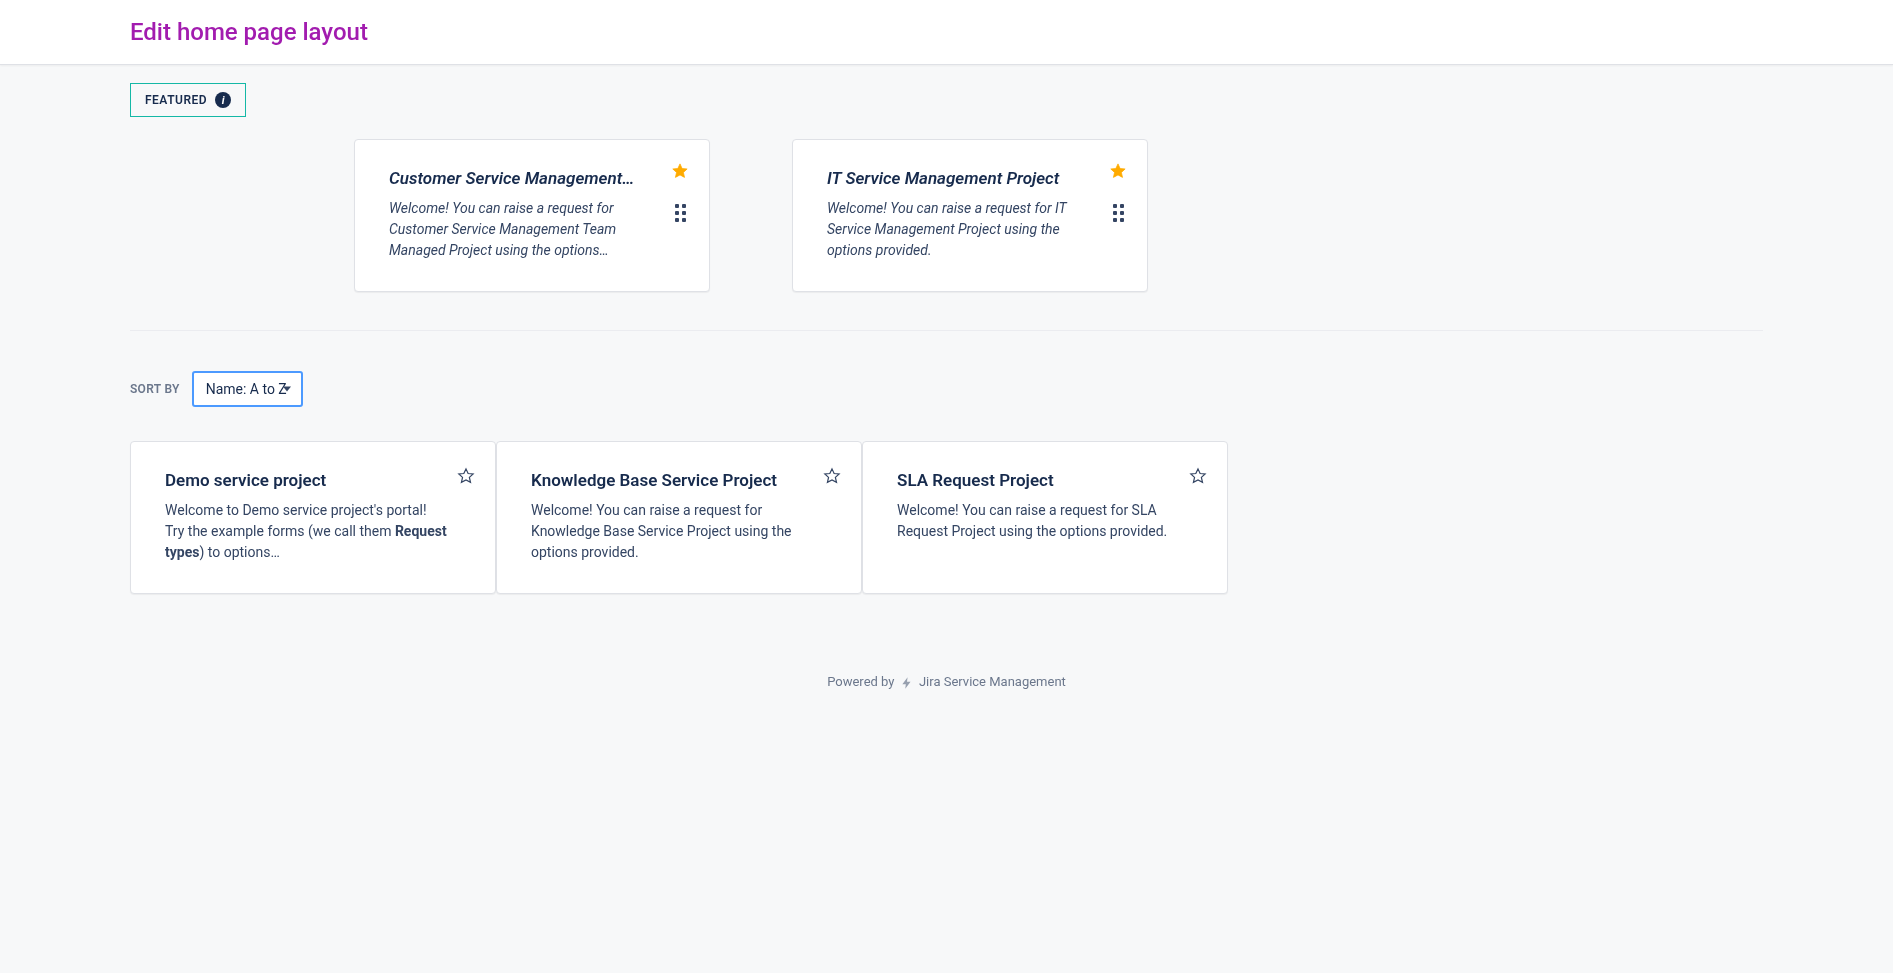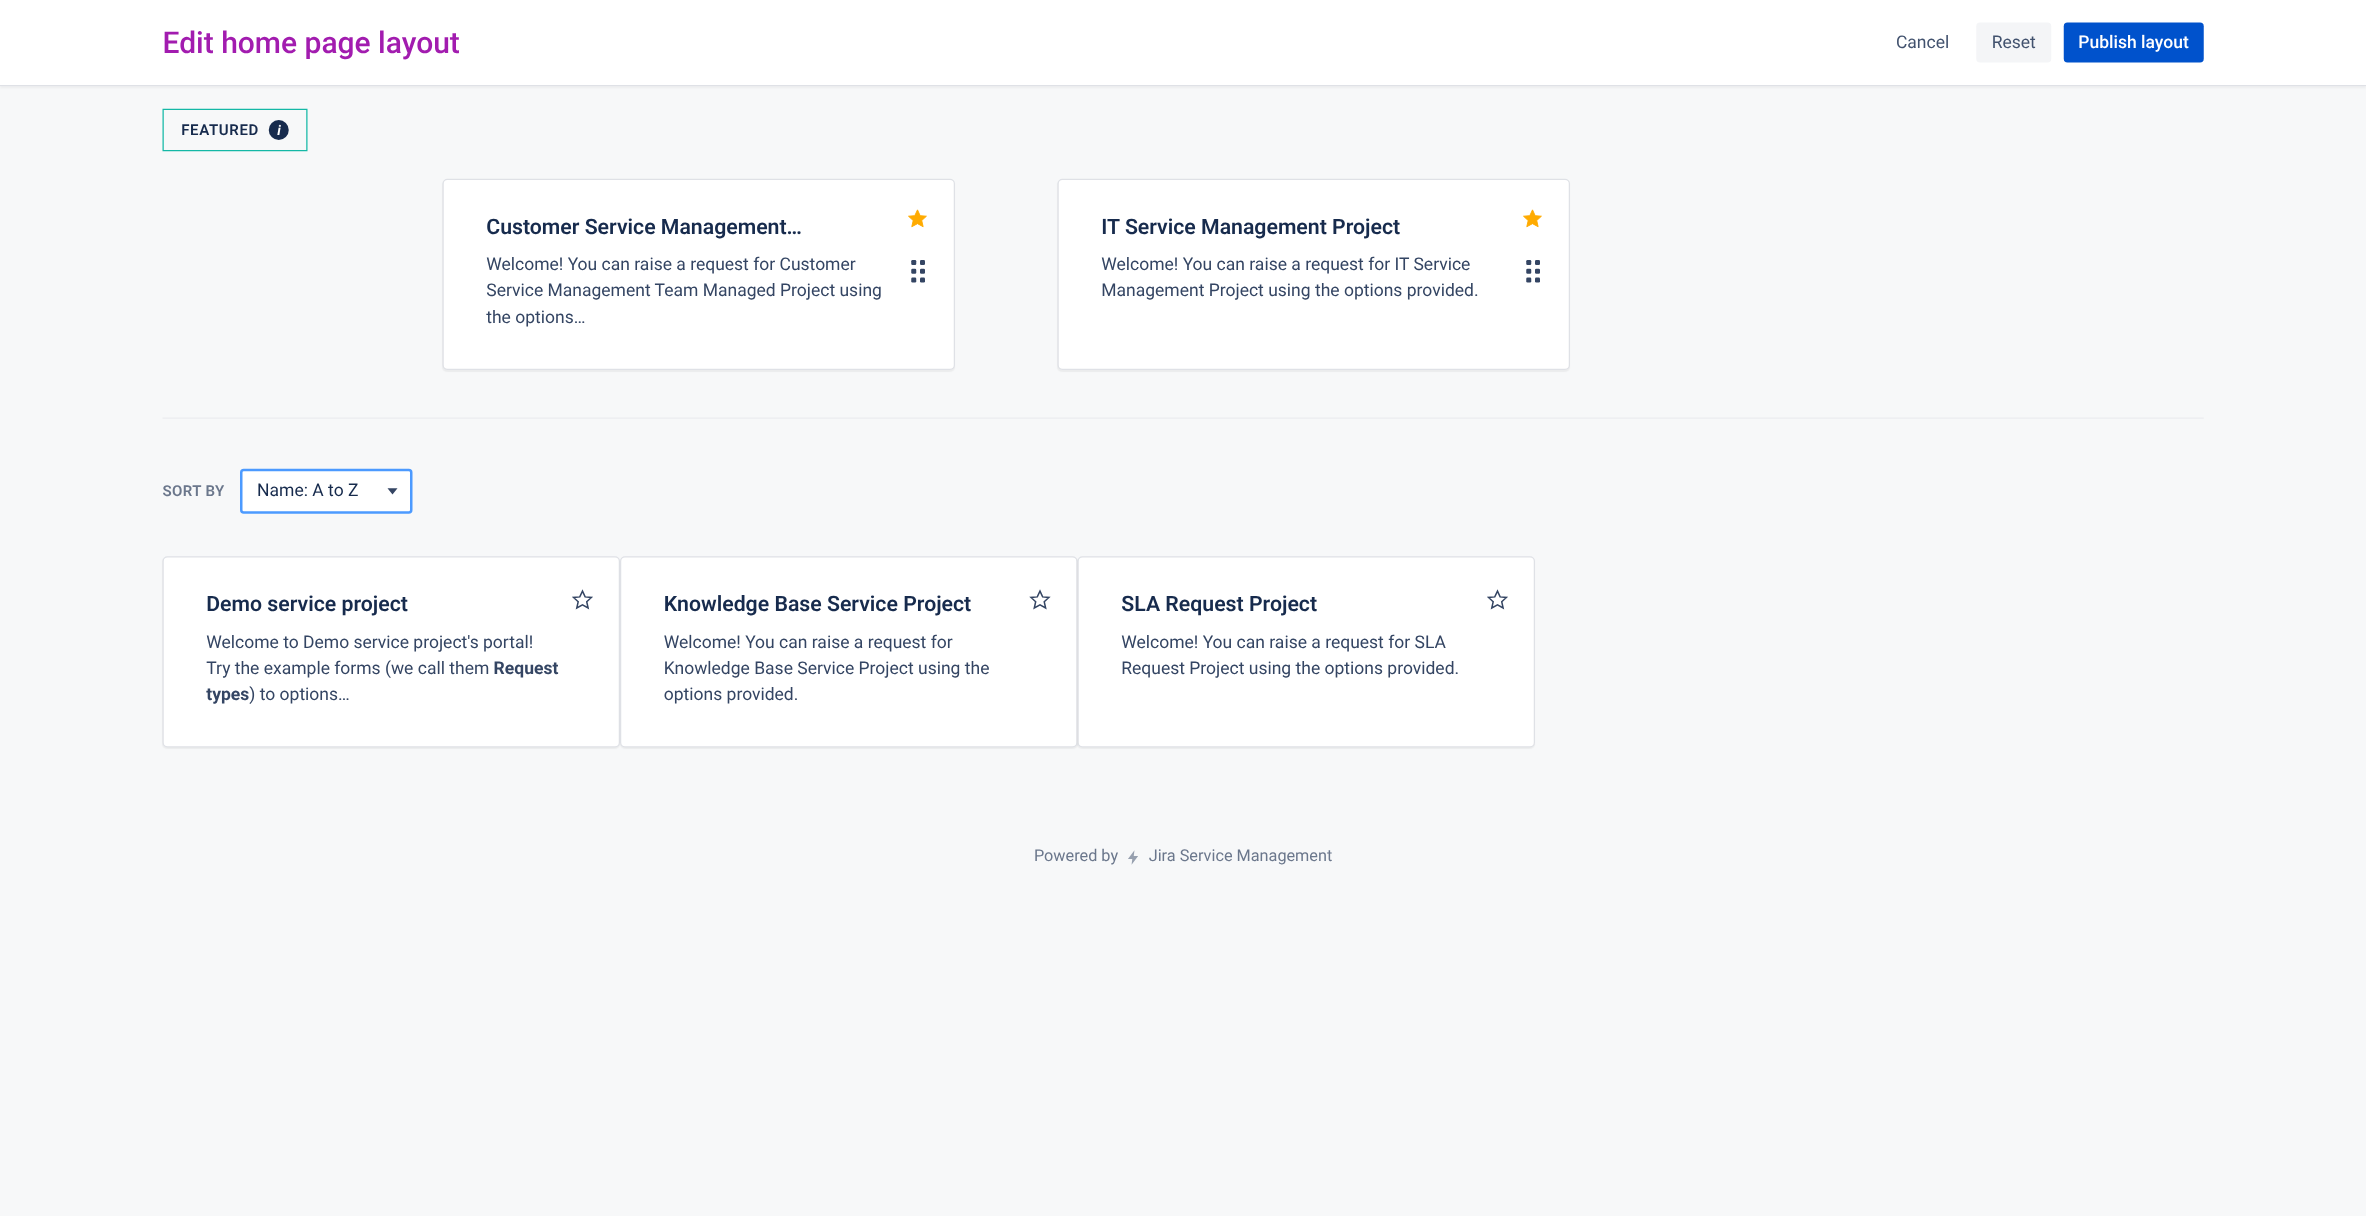--- a/index.html
+++ b/index.html
@@ -63,25 +63,26 @@
     display: flex;
     gap: 82px;
     justify-content: flex-start;
     padding-left: 224px;
     margin-bottom: 38px;
   }
   .featured-card {
     background: #fff;
     border: 1px solid #dfe1e6;
     border-radius: 4px;
-    width: 410px;
+    width: 356px;
     padding: 28px 20px 30px 34px;
     display: flex;
     justify-content: space-between;
     box-shadow: 0 1px 1px rgba(0,0,0,0.05);
+    font-style: italic;
   }
   .featured-card .content { flex: 1; padding-right: 10px; }
   .featured-card .side {
     display: flex; flex-direction: column; align-items: center; gap: 24px;
     padding-top: -4px;
   }
   .card-title {
     font-size: 17px;
     font-weight: 600;
     color: #172b4d;
@@ -104,21 +105,21 @@
   .divider { height: 1px; background: #ebecf0; margin: 0 0 40px 0; }
 
   .sort-row {
     display: flex; align-items: center; gap: 12px; margin-bottom: 34px;
   }
   .sort-label { font-size: 12px; font-weight: 600; color: #6b778c; letter-spacing: 0.3px; }
   .sort-select {
     border: 2px solid #4c9aff;
     border-radius: 3px;
     background: #fff;
-    padding: 8px 41px 8px 12px;
+    padding: 8px 14px 8px 12px;
     font-size: 14px;
     color: #172b4d;
     display: flex; align-items: center; gap: 16px;
     cursor: pointer;
     position: relative;
   }
   .chevron-down {
     width: 0; height: 0; border-left: 4px solid transparent; border-right: 4px solid transparent;
     border-top: 5px solid #344563;
     position: absolute; right: 10px; top: 50%; transform: translateY(-50%);
@@ -146,25 +147,20 @@
     color: #6b778c;
   }
   .footer svg { vertical-align: middle; margin: 0 2px; }
   strong { font-weight: 700; }
 </style>
 </head>
 <body>
 
 <div class="topbar">
   <h1>Edit home page layout</h1>
-  <div class="topbar-actions">
-    <button class="btn btn-link">Cancel</button>
-    <button class="btn btn-subtle">Reset</button>
-    <button class="btn btn-primary">Publish layout</button>
-  </div>
 </div>
 
 <div class="main">
 
   <div class="featured-badge">
     <span>FEATURED</span>
     <span class="info-icon">i</span>
   </div>
 
   <div class="featured-cards">

